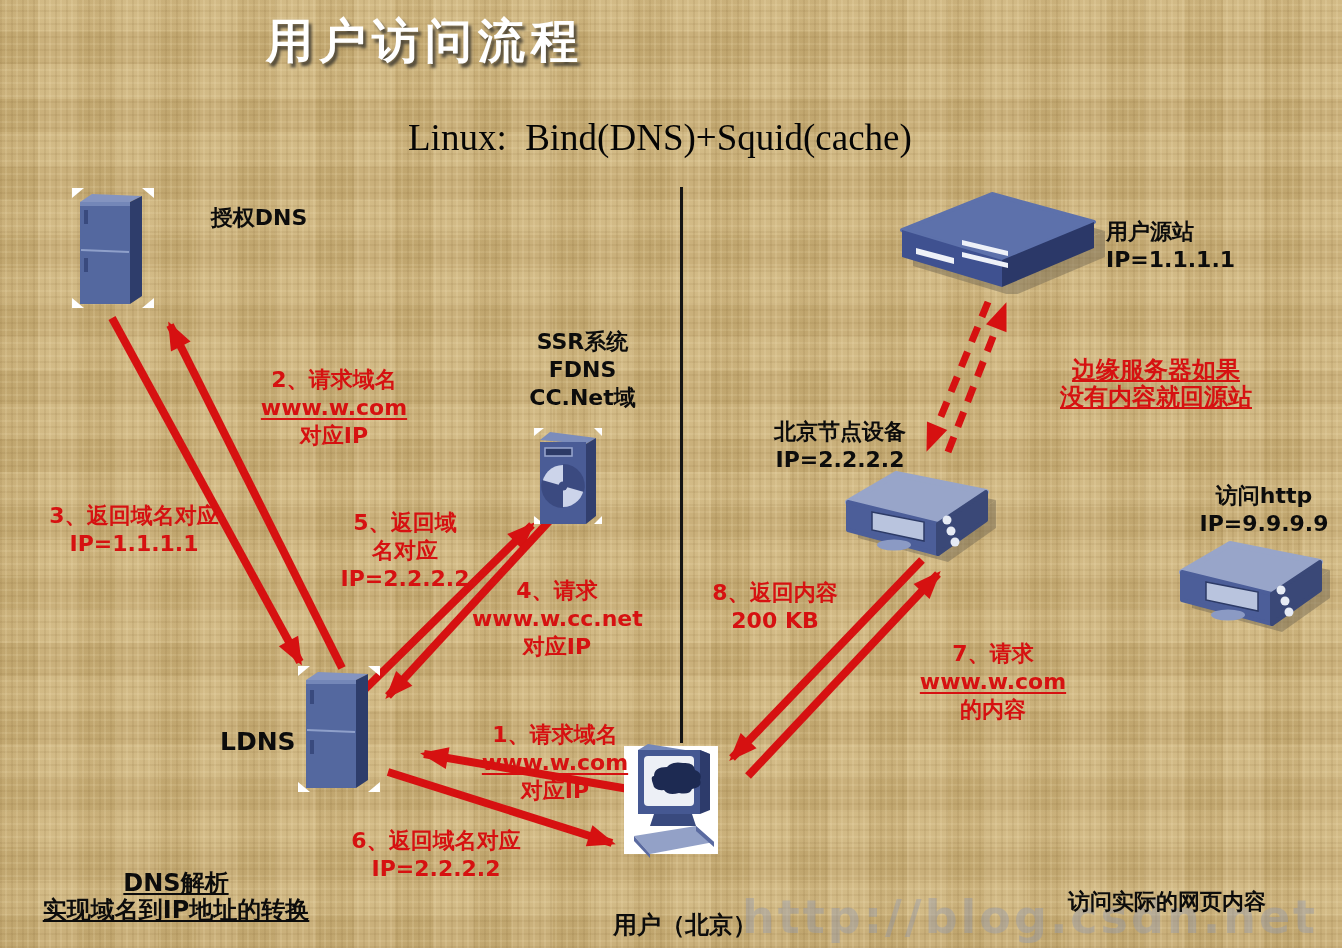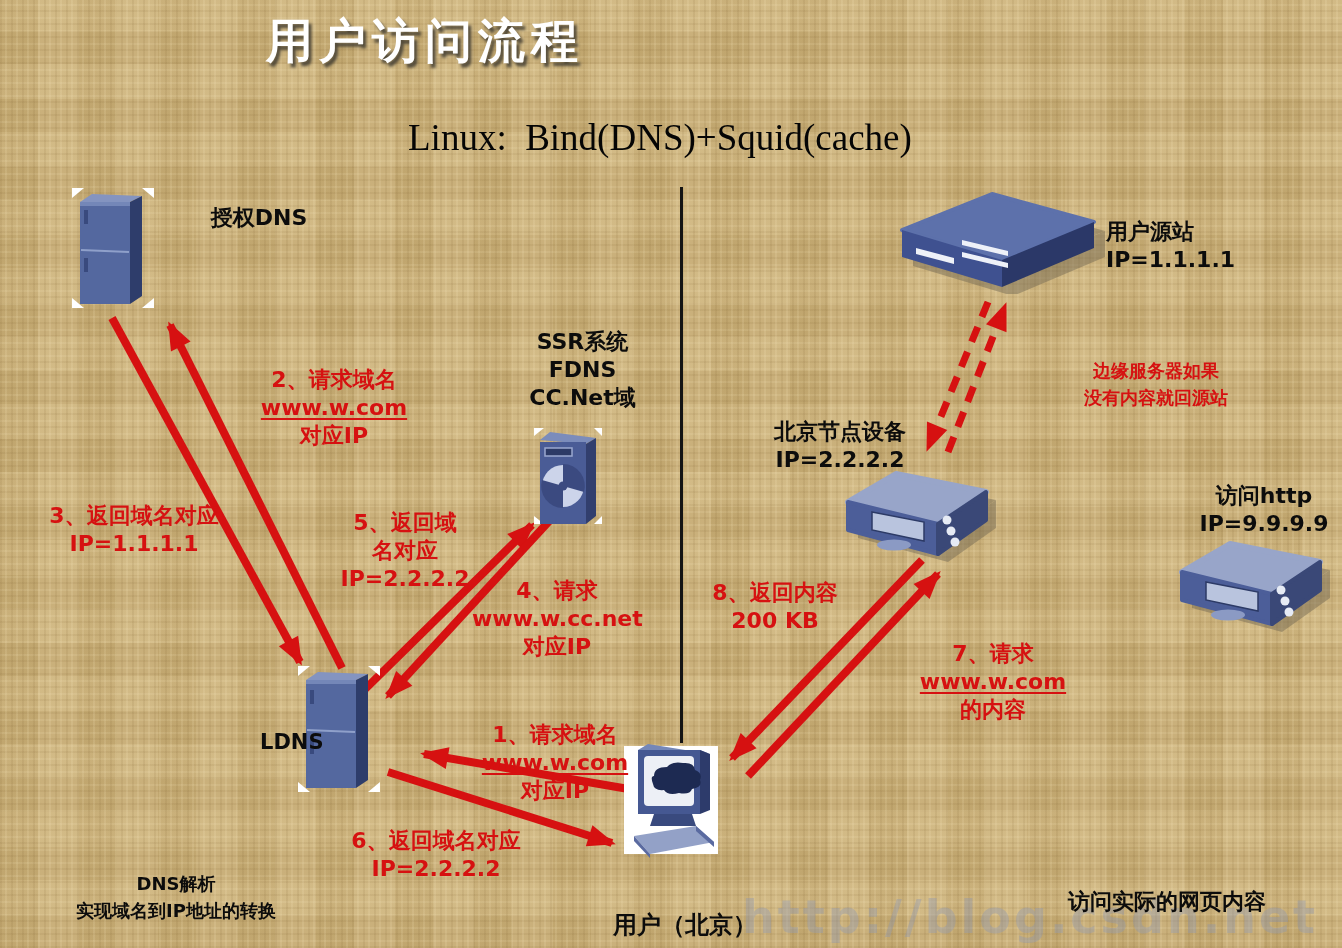--- a/index.html
+++ b/index.html
@@ -21,24 +21,24 @@
   }
   .subtitle{
     position:absolute;left:408px;top:116px;
     font-family:"Liberation Serif","DejaVu Serif",serif;
     font-size:37px;color:#050505;white-space:pre;
   }
   .lbl{position:absolute;font-weight:bold;line-height:28px;}
   .blk{color:#0c0c0c;}
   .red{color:#d61111;}
   .ctr{text-align:center;}
-  .fs21{font-size:18px;line-height:27px;}
+  .fs21{font-size:24px;line-height:27px;text-decoration:underline;}
   .fs22{font-size:22px;line-height:28px;}
   .fs24{font-size:24px;line-height:30px;margin-top:36px;}
-  .fs27{font-size:21px;line-height:30px;margin-left:40px;}
+  .fs27{font-size:25px;line-height:30px;}
   .u{text-decoration:underline;text-decoration-thickness:2px;text-underline-offset:3px;}
   .divider{position:absolute;left:680px;top:187px;width:3px;height:556px;background:#141414;}
   .watermark{
     position:absolute;left:742px;top:890px;
     font-size:46px;letter-spacing:3px;color:rgba(140,150,178,0.38);font-weight:bold;
   }
   svg{display:block;}
 </style>
 </head>
 <body>

